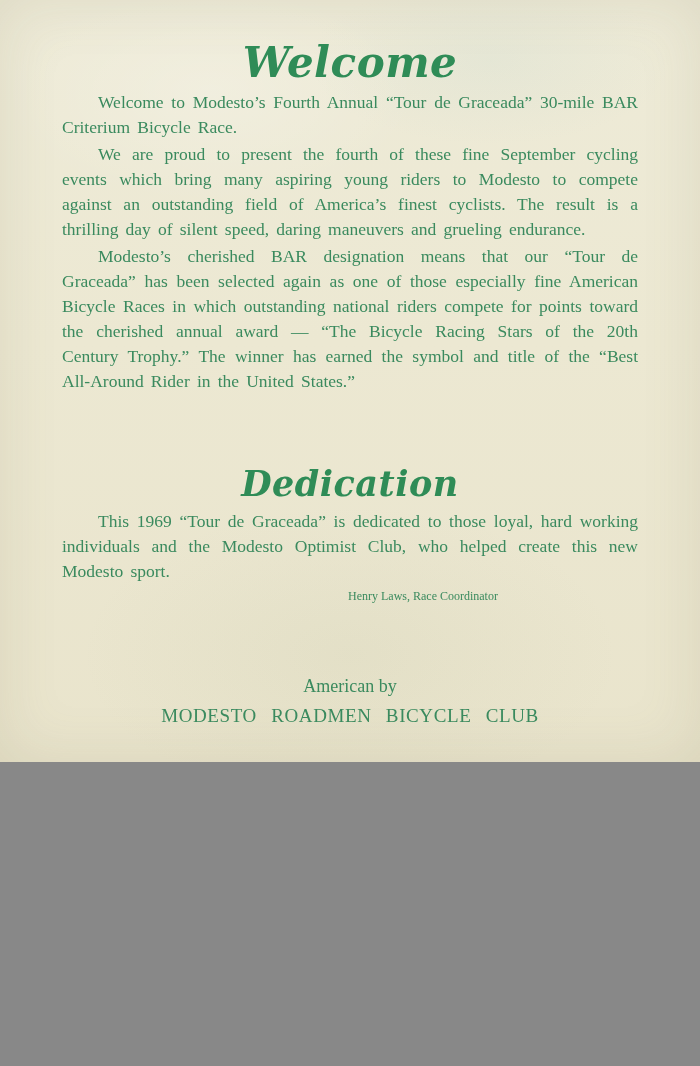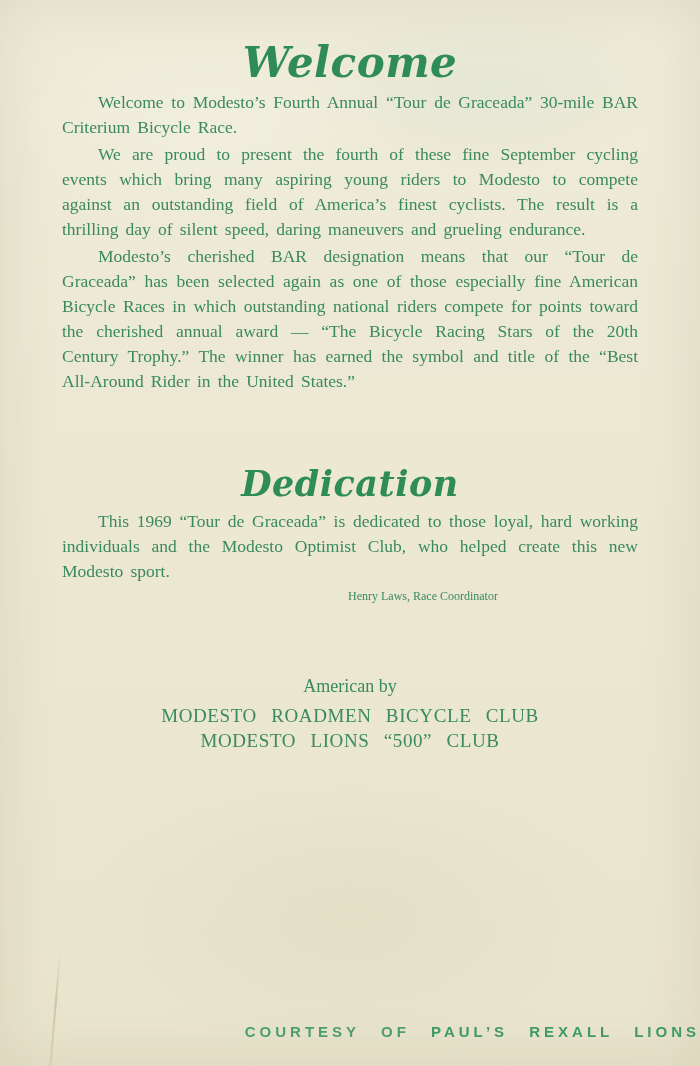--- a/index.html
+++ b/index.html
@@ -3,21 +3,21 @@
 <meta charset="utf-8">
 <style>
   html, body {
     margin: 0;
     padding: 0;
     background: #888;
   }
   .page {
     position: relative;
     width: 700px;
-    height: 1066px;
+    height: 762px;
     overflow: hidden;
     font-family: "Liberation Serif", serif;
     color: var(--ink, #3a8a5e);
     background:
       radial-gradient(ellipse 260px 120px at 70% 8%, rgba(165,200,200,0.12), transparent 70%),
       radial-gradient(ellipse 300px 160px at 30% 12%, rgba(255,255,255,0.20), transparent 70%),
       radial-gradient(ellipse 360px 200px at 50% 86%, rgba(150,160,120,0.08), transparent 75%),
       linear-gradient(180deg, #eeebd8 0%, var(--paper, #ece8d2) 45%, #e9e4cc 100%);
     box-shadow: inset 0 0 60px rgba(120,110,75,0.14);
   }
@@ -124,21 +124,20 @@
 
     <div class="script-heading dedication-heading">Dedication</div>
 
     <p class="body-par dedication-par">This 1969 “Tour de Graceada” is dedicated to those loyal, hard working individuals and the Modesto Optimist Club, who helped create this new Modesto sport.</p>
 
     <div class="dedication-signatory">Henry Laws, Race Coordinator</div>
 
     <div class="sponsors">
       <div class="sponsored-by-label">American by</div>
       <div class="sponsor-name first-sponsor">MODESTO ROADMEN BICYCLE CLUB</div>
-      <div class="sponsor-name">MODESTO LIONS “500” CLUB</div>
     </div>
 
   </div>
 
   <div class="courtesy-line">
     <span class="courtesy-prefix">COURTESY OF</span>
     <span> </span>
     <span class="courtesy-name">PAUL’S REXALL LIONS</span>
   </div>
 

